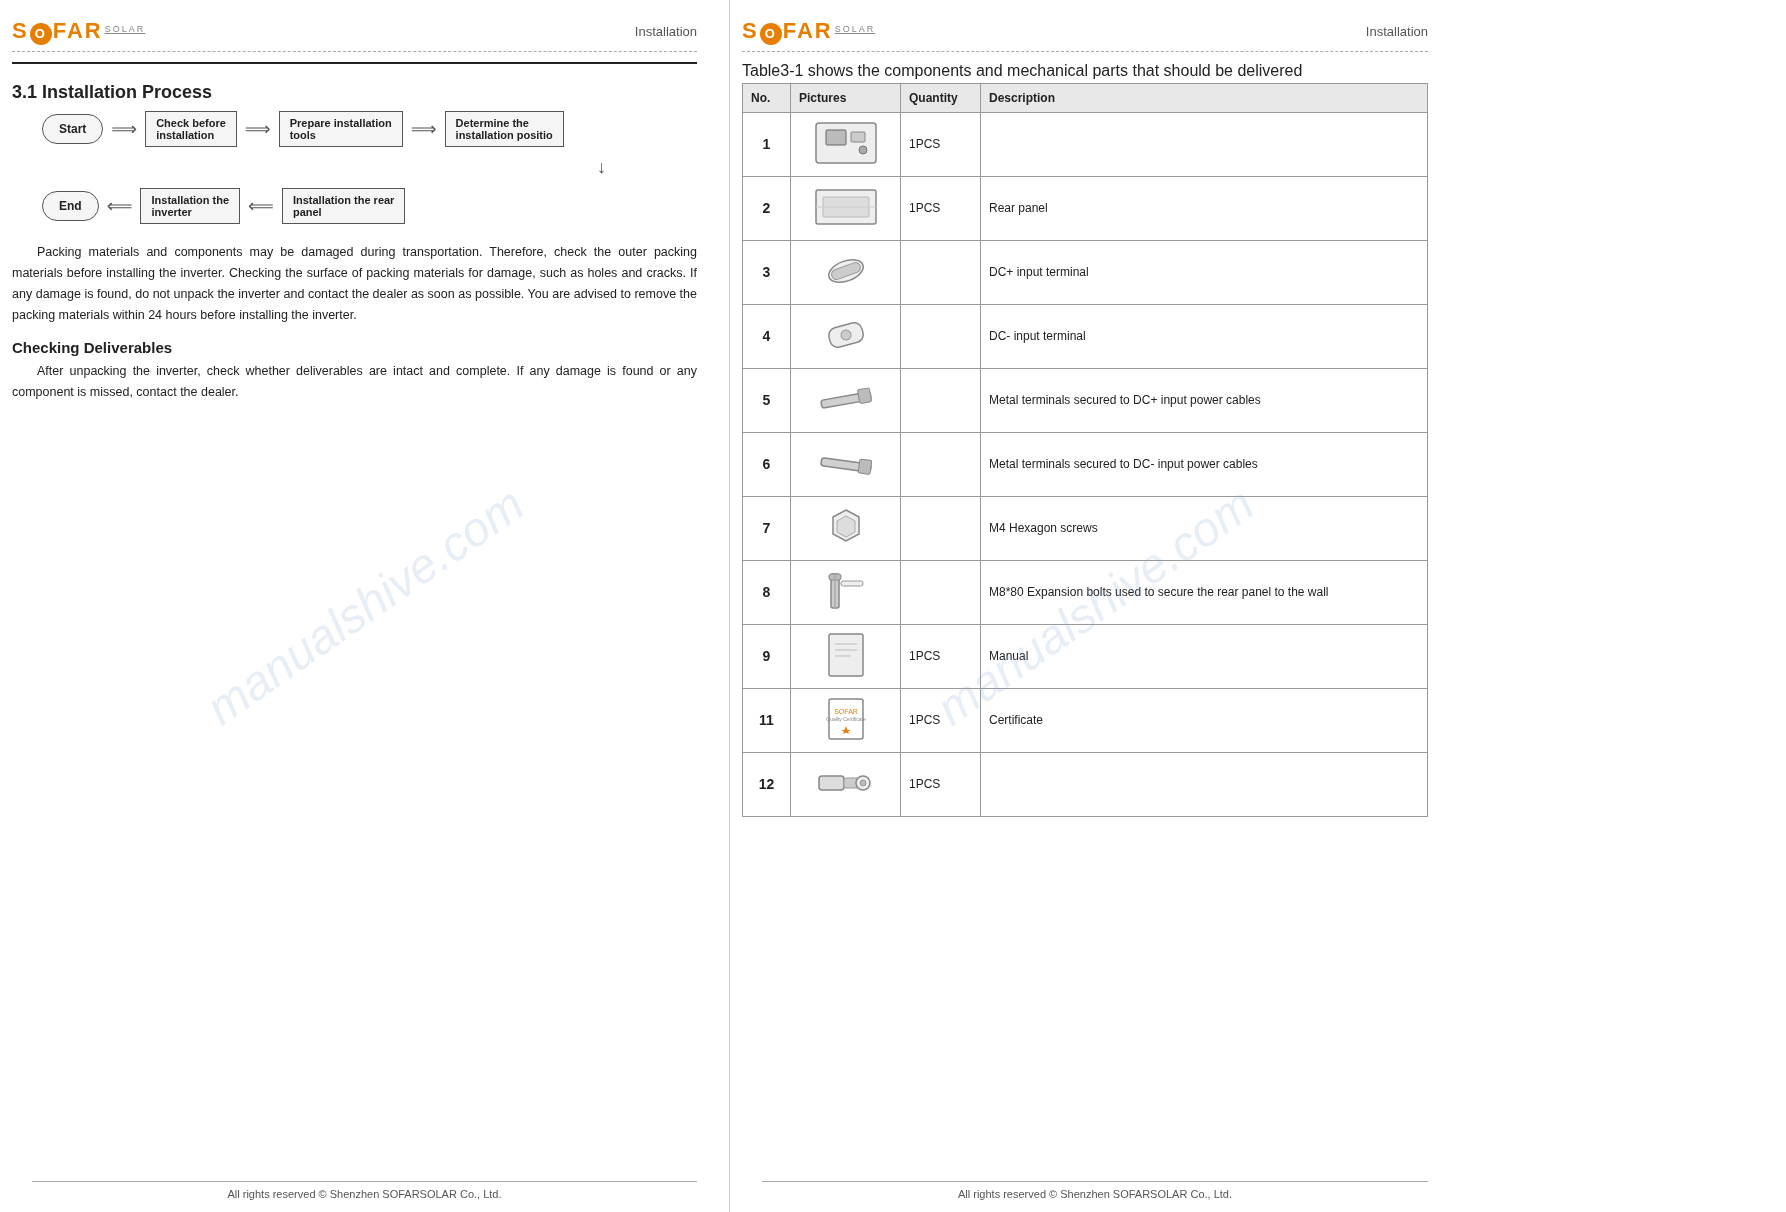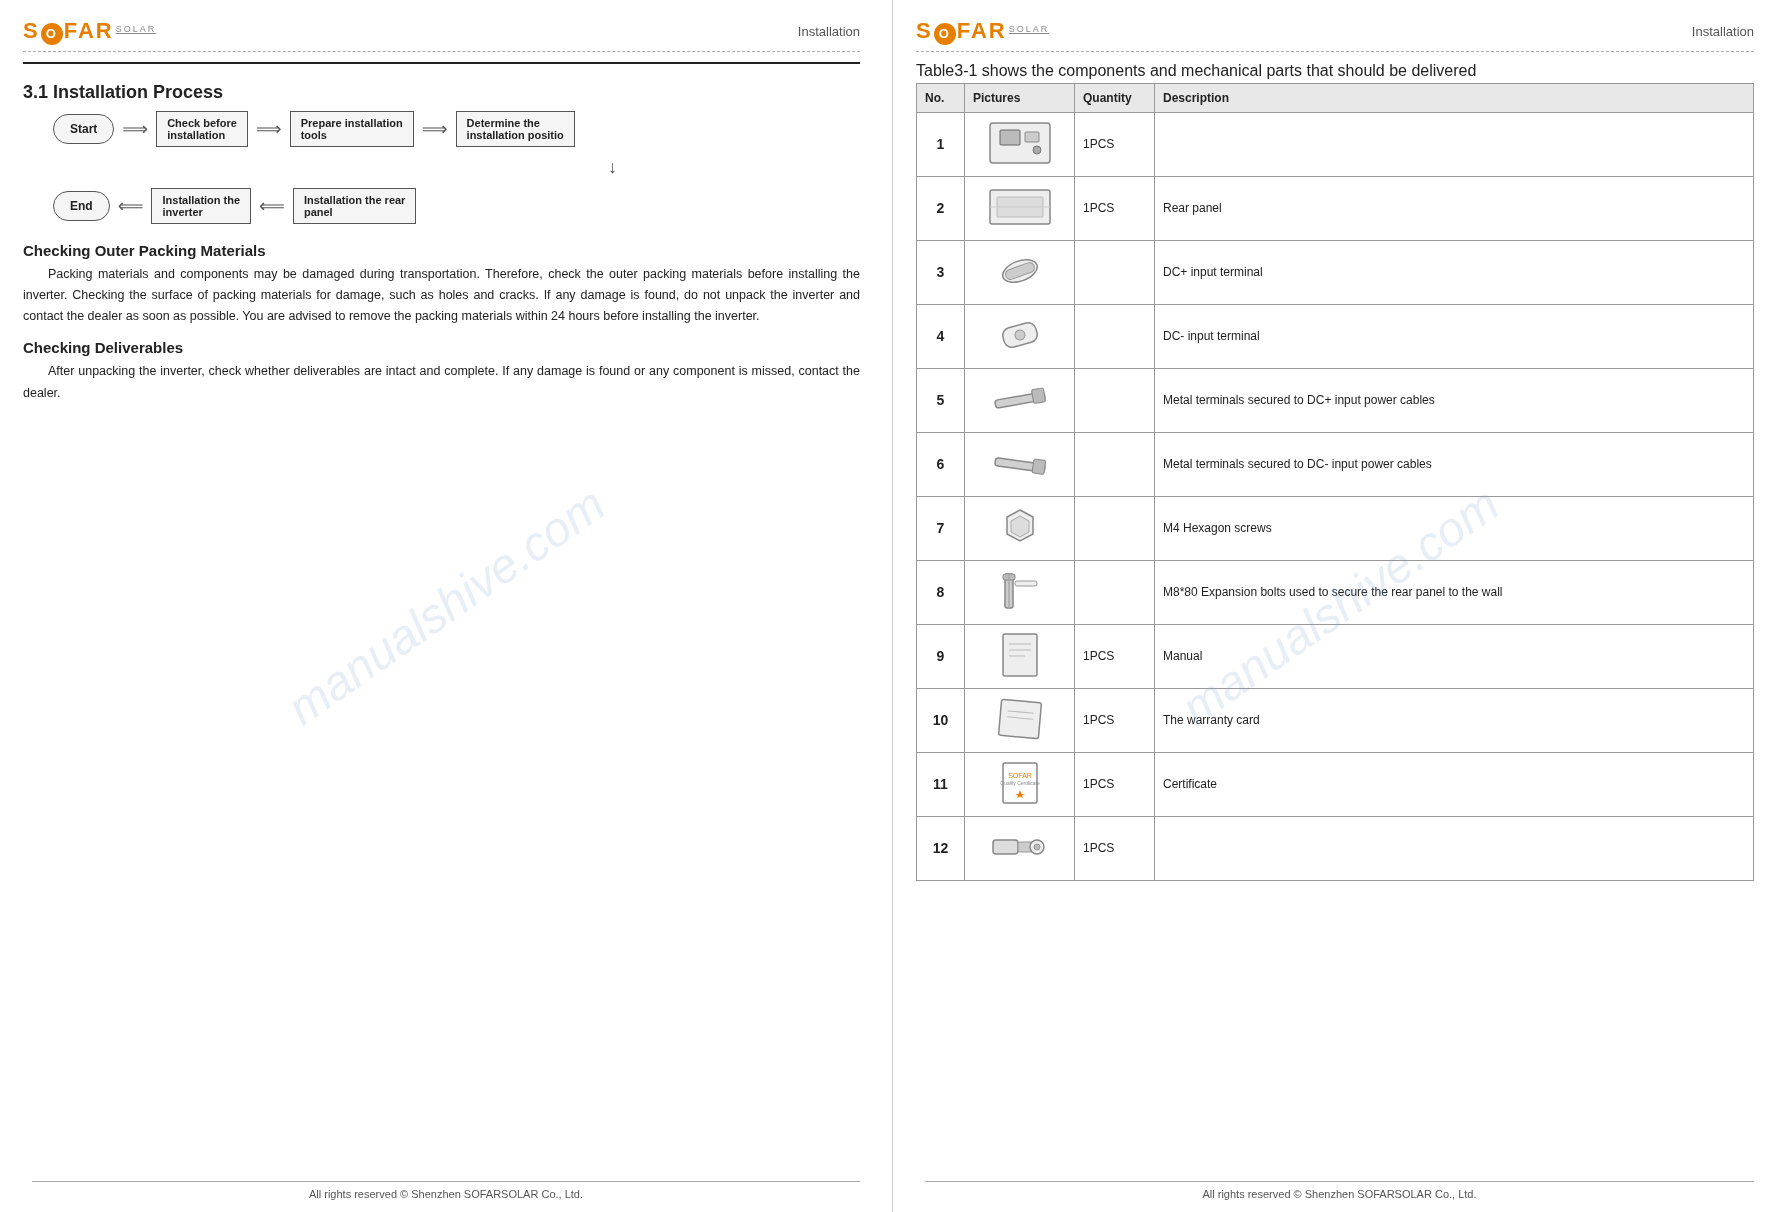--- a/index.html
+++ b/index.html
@@ -9,22 +9,22 @@
       color: #222;
       font-size: 13px;
     }
     .page-container {
       display: flex;
       width: 1786px;
       min-height: 1212px;
       background: #fff;
     }
     .page-left, .page-right {
-      width: 893px;
-      padding: 18px 32px 18px 23px;
+      width: 730px;
+      padding: 18px 32px 18px 12px;
       position: relative;
     }
     .page-left { border-right: 1px solid #ccc; }
 
     
     .page-header {
       display: flex;
       align-items: center;
       justify-content: space-between;
       border-bottom: 1px dashed #aaa;
@@ -278,21 +278,20 @@
       <div class="flowchart-row">
         <div class="flow-box-oval">End</div>
         <span class="flow-arrow flow-arrow-left">⟸</span>
         <div class="flow-box-rect">Installation the<br>inverter</div>
         <span class="flow-arrow flow-arrow-left">⟸</span>
         <div class="flow-box-rect">Installation the rear<br>panel</div>
       </div>
     </div>
 
 
-    <div class="subsection-heading">Checking Outer Packing Materials</div>
     <p class="body-text">Packing materials and components may be damaged during transportation. Therefore, check the outer packing materials before installing the inverter. Checking the surface of packing materials for damage, such as holes and cracks. If any damage is found, do not unpack the inverter and contact the dealer as soon as possible. You are advised to remove the packing materials within 24 hours before installing the inverter.</p>
 
     <div class="subsection-heading">Checking Deliverables</div>
     <p class="body-text">After unpacking the inverter, check whether deliverables are intact and complete. If any damage is found or any component is missed, contact the dealer.</p>
 
     <div class="watermark">manualshive.com</div>
 
     <div class="page-footer">All rights reserved  ©  Shenzhen SOFARSOLAR Co., Ltd.</div>
   </div>
 
@@ -402,30 +401,20 @@
       <td class="pic-cell"><svg width="70" height="50" viewBox="0 0 70 50">
                 <rect x="18" y="4" width="34" height="42" rx="2" fill="#eee" stroke="#888" stroke-width="1.5"></rect>
                 <line x1="24" y1="14" x2="46" y2="14" stroke="#bbb" stroke-width="1"></line>
                 <line x1="24" y1="20" x2="46" y2="20" stroke="#bbb" stroke-width="1"></line>
                 <line x1="24" y1="26" x2="40" y2="26" stroke="#bbb" stroke-width="1"></line>
               </svg></td>
       <td class="qty-cell">1PCS</td>
       <td>Manual</td>
     </tr>
           <tr>
-      <td class="no-cell">10</td>
-      <td class="pic-cell"><svg width="70" height="50" viewBox="0 0 70 50">
-                <rect x="15" y="7" width="40" height="36" rx="2" fill="#eee" stroke="#888" stroke-width="1.5" transform="rotate(5,35,25)"></rect>
-                <line x1="22" y1="18" x2="48" y2="18" stroke="#bbb" stroke-width="1" transform="rotate(5,35,25)"></line>
-                <line x1="22" y1="24" x2="48" y2="24" stroke="#bbb" stroke-width="1" transform="rotate(5,35,25)"></line>
-              </svg></td>
-      <td class="qty-cell">1PCS</td>
-      <td>The warranty card</td>
-    </tr>
-          <tr>
       <td class="no-cell">11</td>
       <td class="pic-cell"><svg width="70" height="50" viewBox="0 0 70 50">
                 <rect x="18" y="5" width="34" height="40" rx="2" fill="#fff" stroke="#888" stroke-width="1.5"></rect>
                 <text x="35" y="20" text-anchor="middle" font-size="7" fill="#e67e00">SOFAR</text>
                 <text x="35" y="27" text-anchor="middle" font-size="5" fill="#888">Quality Certificate</text>
                 <polygon points="35,32 38,40 30,36 40,36 32,40" fill="#e67e00" stroke="none"></polygon>
               </svg></td>
       <td class="qty-cell">1PCS</td>
       <td>Certificate</td>
     </tr>

